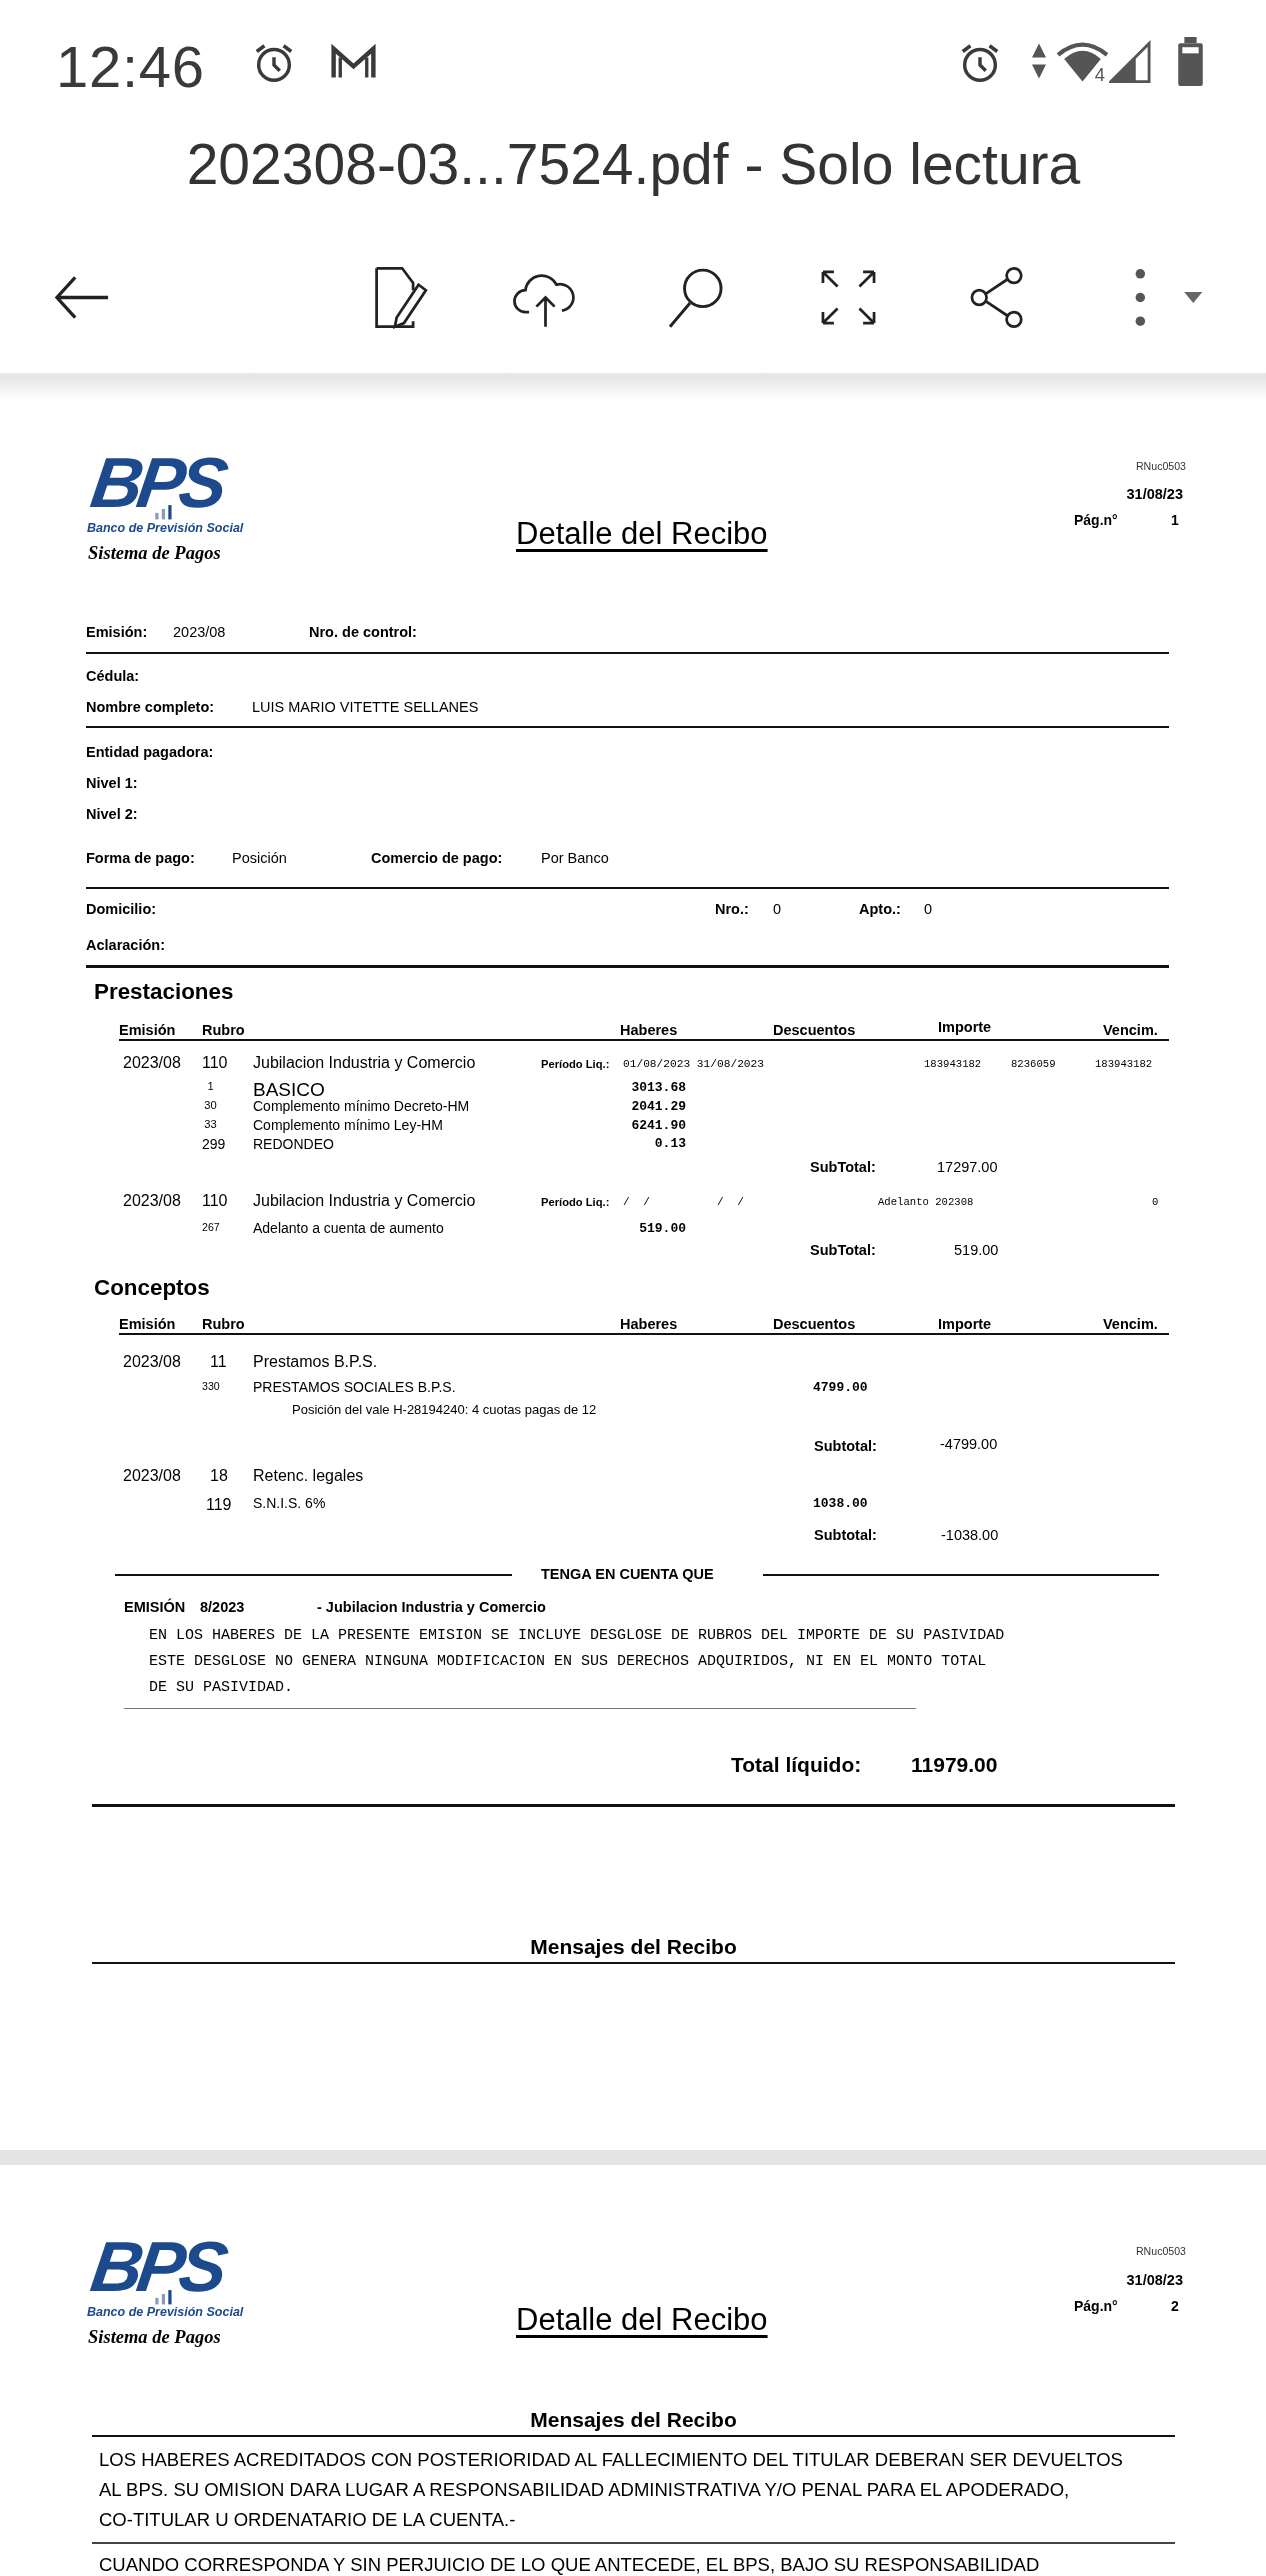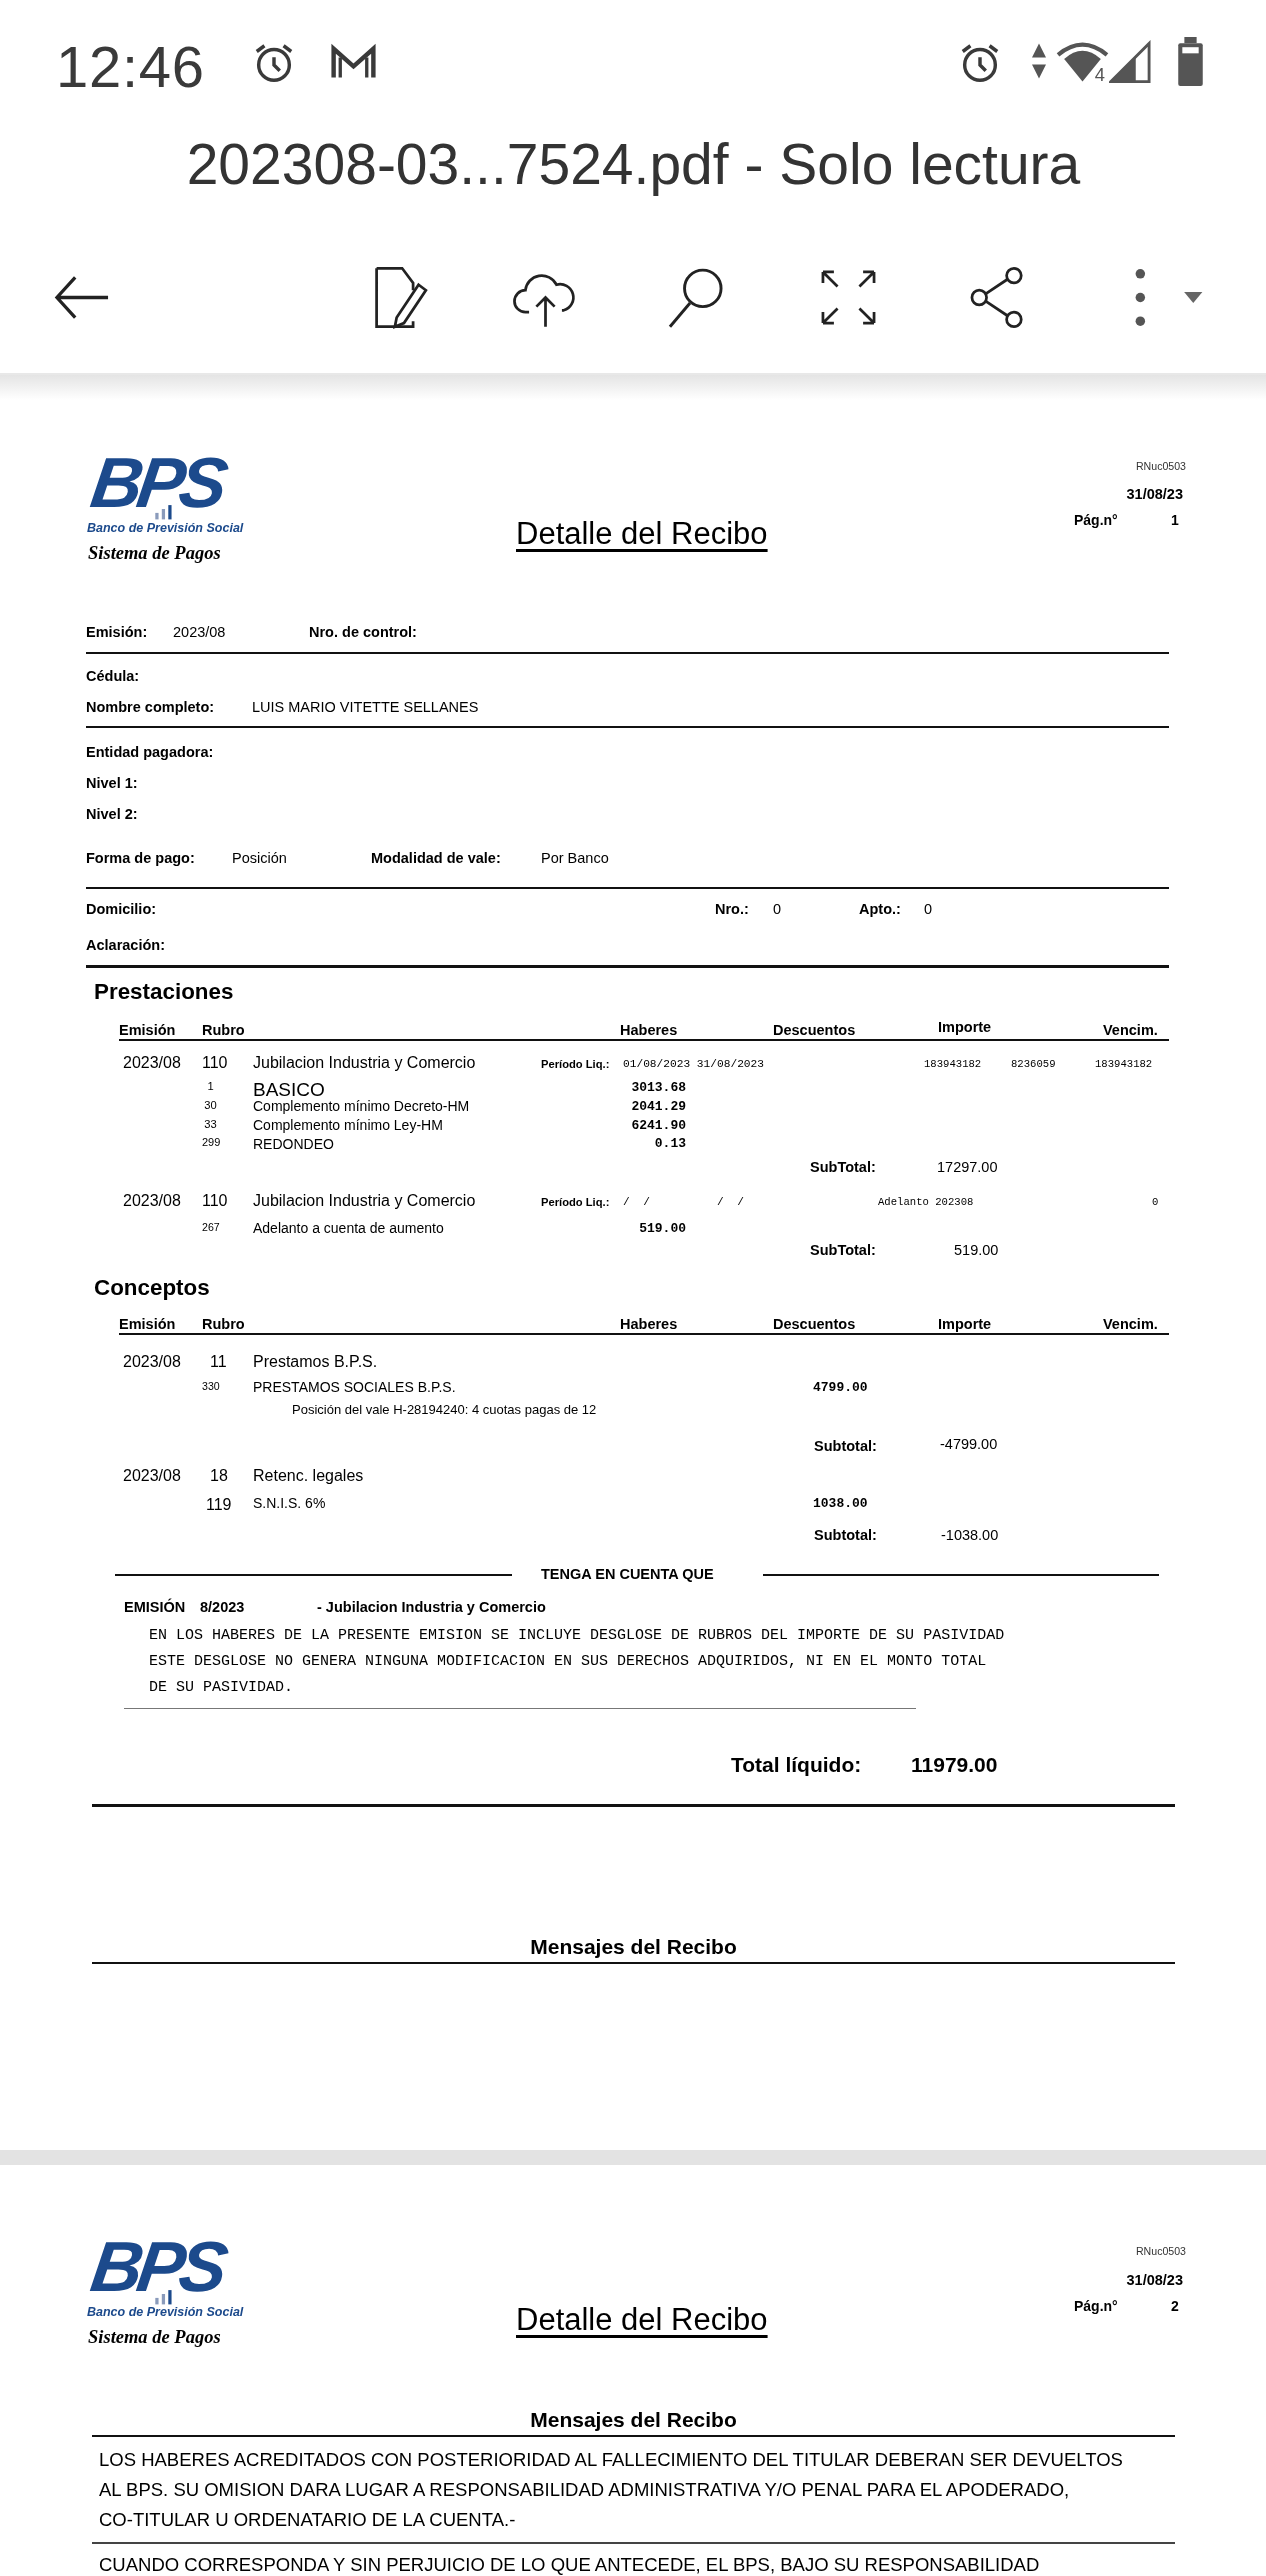--- a/index.html
+++ b/index.html
@@ -130,21 +130,21 @@
   <div class="abs lbl" style="left:86px;top:668px">Cédula:</div>
   <div class="abs lbl" style="left:86px;top:699px">Nombre completo:</div>
   <div class="abs val" style="left:252px;top:699px">LUIS MARIO VITETTE SELLANES</div>
   <div class="rule" style="left:86px;top:726px;width:1083px"></div>
 
   <div class="abs lbl" style="left:86px;top:744px">Entidad pagadora:</div>
   <div class="abs lbl" style="left:86px;top:775px">Nivel 1:</div>
   <div class="abs lbl" style="left:86px;top:806px">Nivel 2:</div>
   <div class="abs lbl" style="left:86px;top:850px">Forma de pago:</div>
   <div class="abs val" style="left:232px;top:850px">Posición</div>
-  <div class="abs lbl" style="left:371px;top:850px">Modalidad de vale:</div>
+  <div class="abs lbl" style="left:371px;top:850px">Comercio de pago:</div>
   <div class="abs val" style="left:541px;top:850px">Por Banco</div>
   <div class="rule" style="left:86px;top:887px;width:1083px"></div>
 
   <div class="abs lbl" style="left:86px;top:901px">Domicilio:</div>
   <div class="abs lbl" style="left:715px;top:901px">Nro.:</div>
   <div class="abs val" style="left:773px;top:901px">0</div>
   <div class="abs lbl" style="left:859px;top:901px">Apto.:</div>
   <div class="abs val" style="left:924px;top:901px">0</div>
   <div class="abs lbl" style="left:86px;top:937px">Aclaración:</div>
   <div class="rule thick" style="left:86px;top:965px;width:1083px"></div>
@@ -179,21 +179,21 @@
       <div class="abs sm" style="left:202px;top:1099px;width:17px;text-align:center;font-size:11.2px">30</div>
       <div class="abs sm" style="left:253px;top:1098px;font-size:14px">Complemento mínimo Decreto-HM</div>
       <div class="abs num" style="right:581px;top:1099px">2041.29</div>
     </div>
     <div>
       <div class="abs sm" style="left:202px;top:1118px;width:17px;text-align:center;font-size:11.2px">33</div>
       <div class="abs sm" style="left:253px;top:1117px;font-size:14px">Complemento mínimo Ley-HM</div>
       <div class="abs num" style="right:581px;top:1118px">6241.90</div>
     </div>
     <div>
-      <div class="abs sm" style="left:202px;top:1136px;width:17px;text-align:left;font-size:11px">299</div>
+      <div class="abs sm" style="left:202px;top:1136px;width:17px;text-align:left;font-size:14px">299</div>
       <div class="abs sm" style="left:253px;top:1136px;font-size:14px">REDONDEO</div>
       <div class="abs num" style="right:581px;top:1136px">0.13</div>
     </div>
     <div class="abs lbl" style="left:810px;top:1159px">SubTotal:</div>
     <div class="abs val" style="left:937px;top:1159px">17297.00</div>
   </div>
 
   <div>
     <div class="abs row" style="left:123px;top:1192px">2023/08</div>
     <div class="abs row" style="left:202px;top:1192px">110</div>

